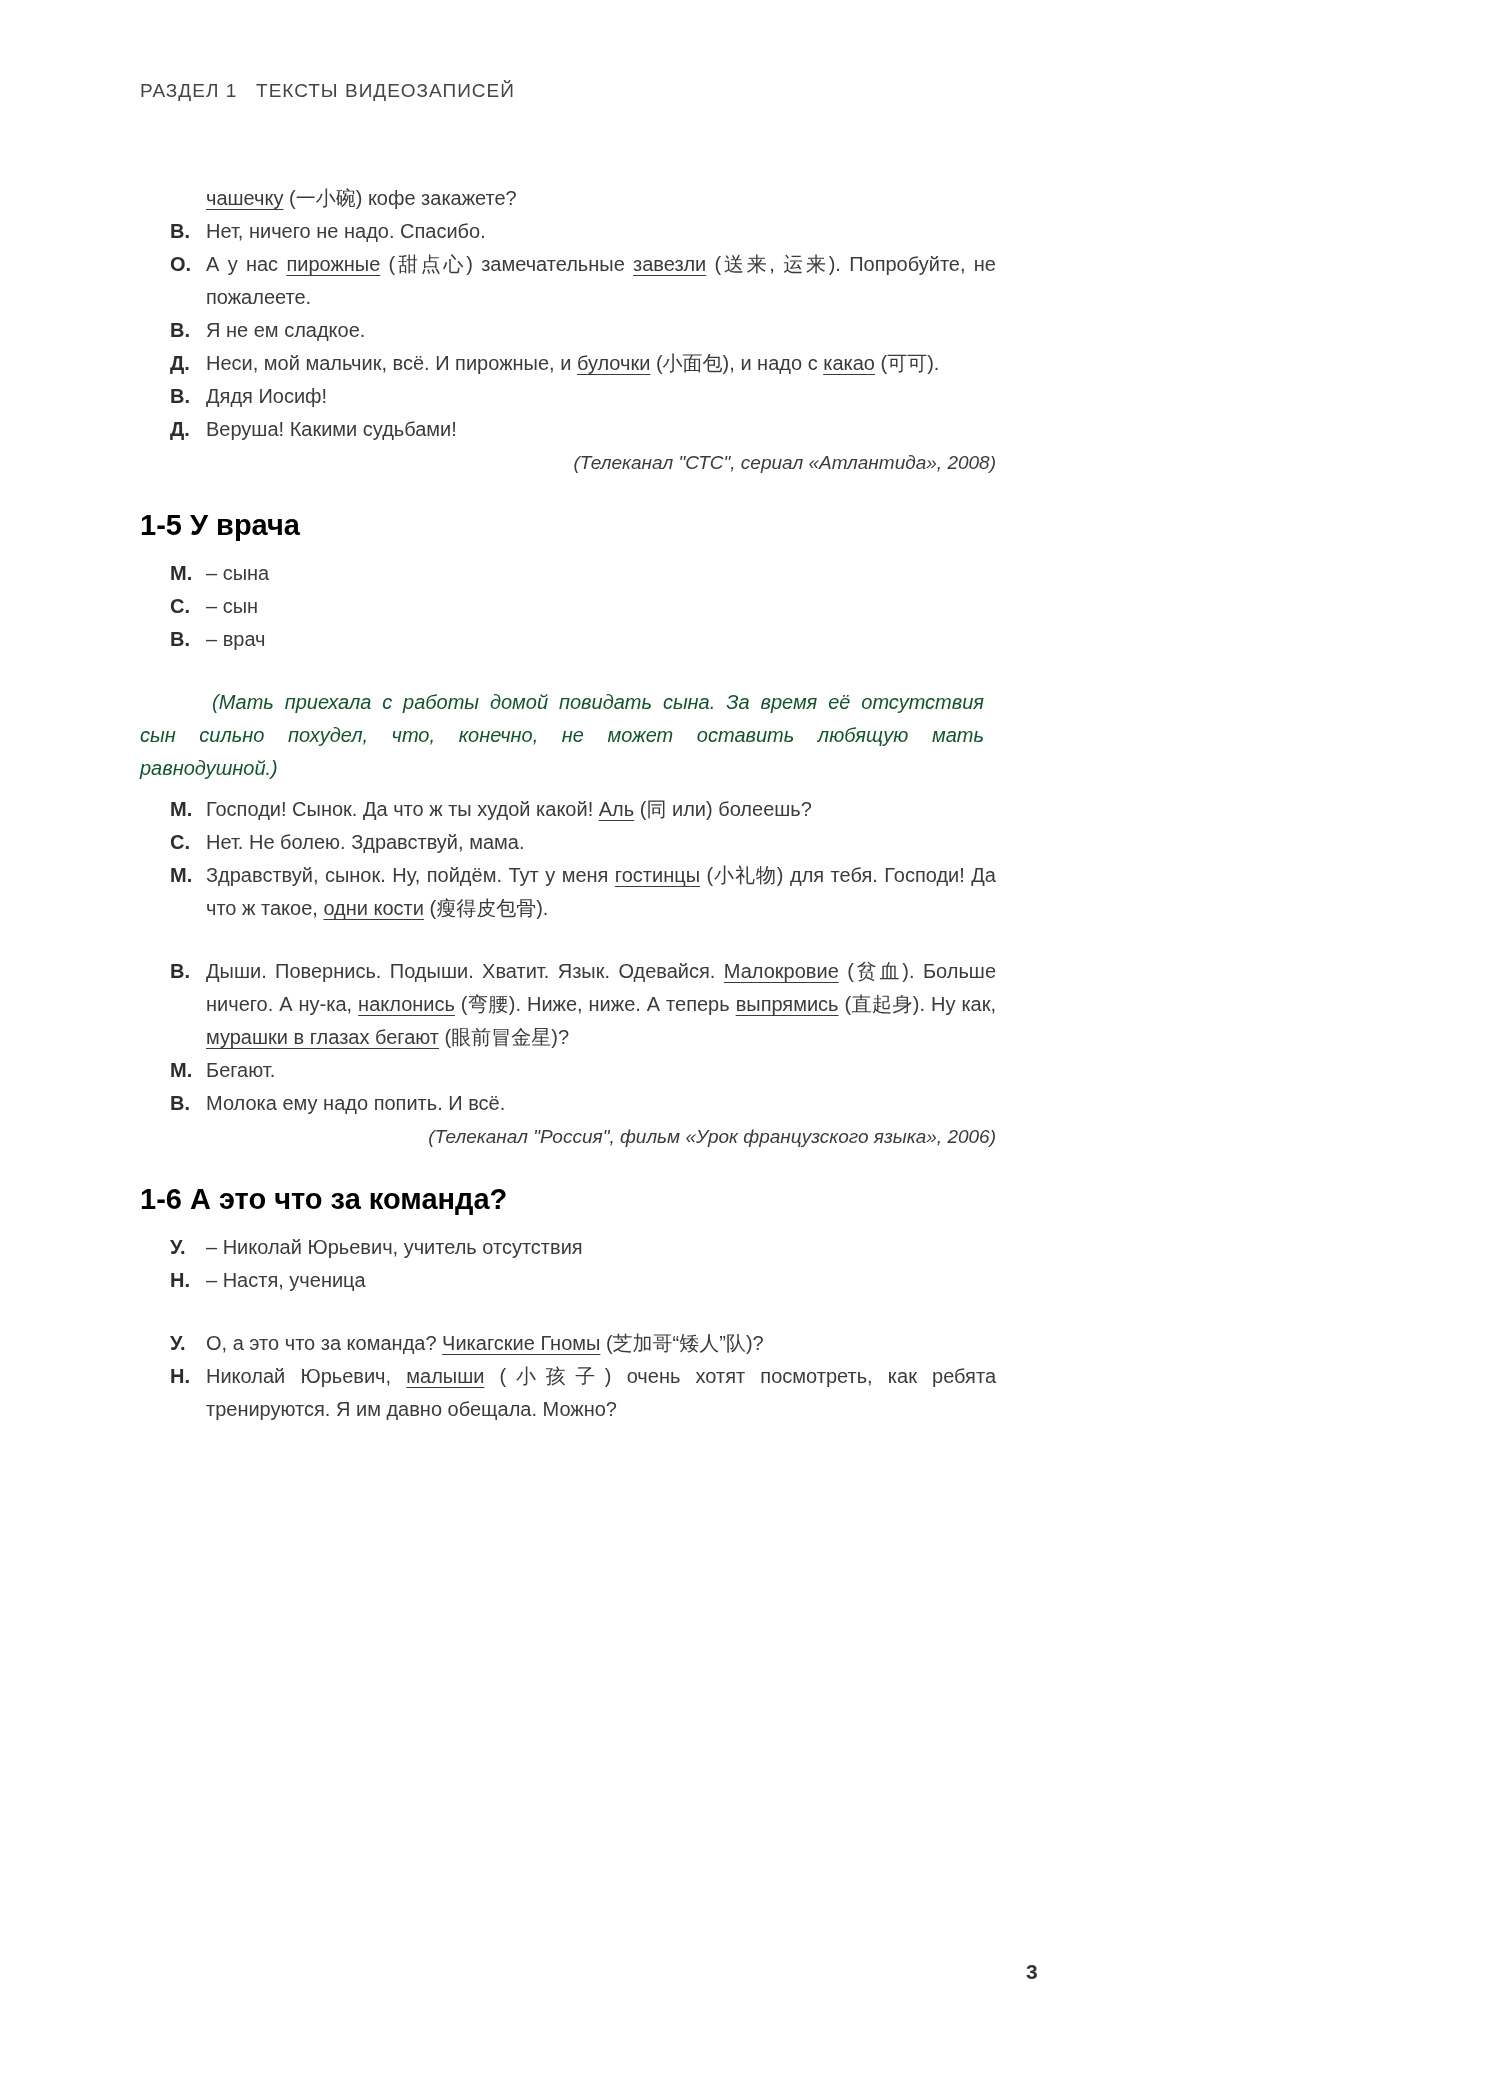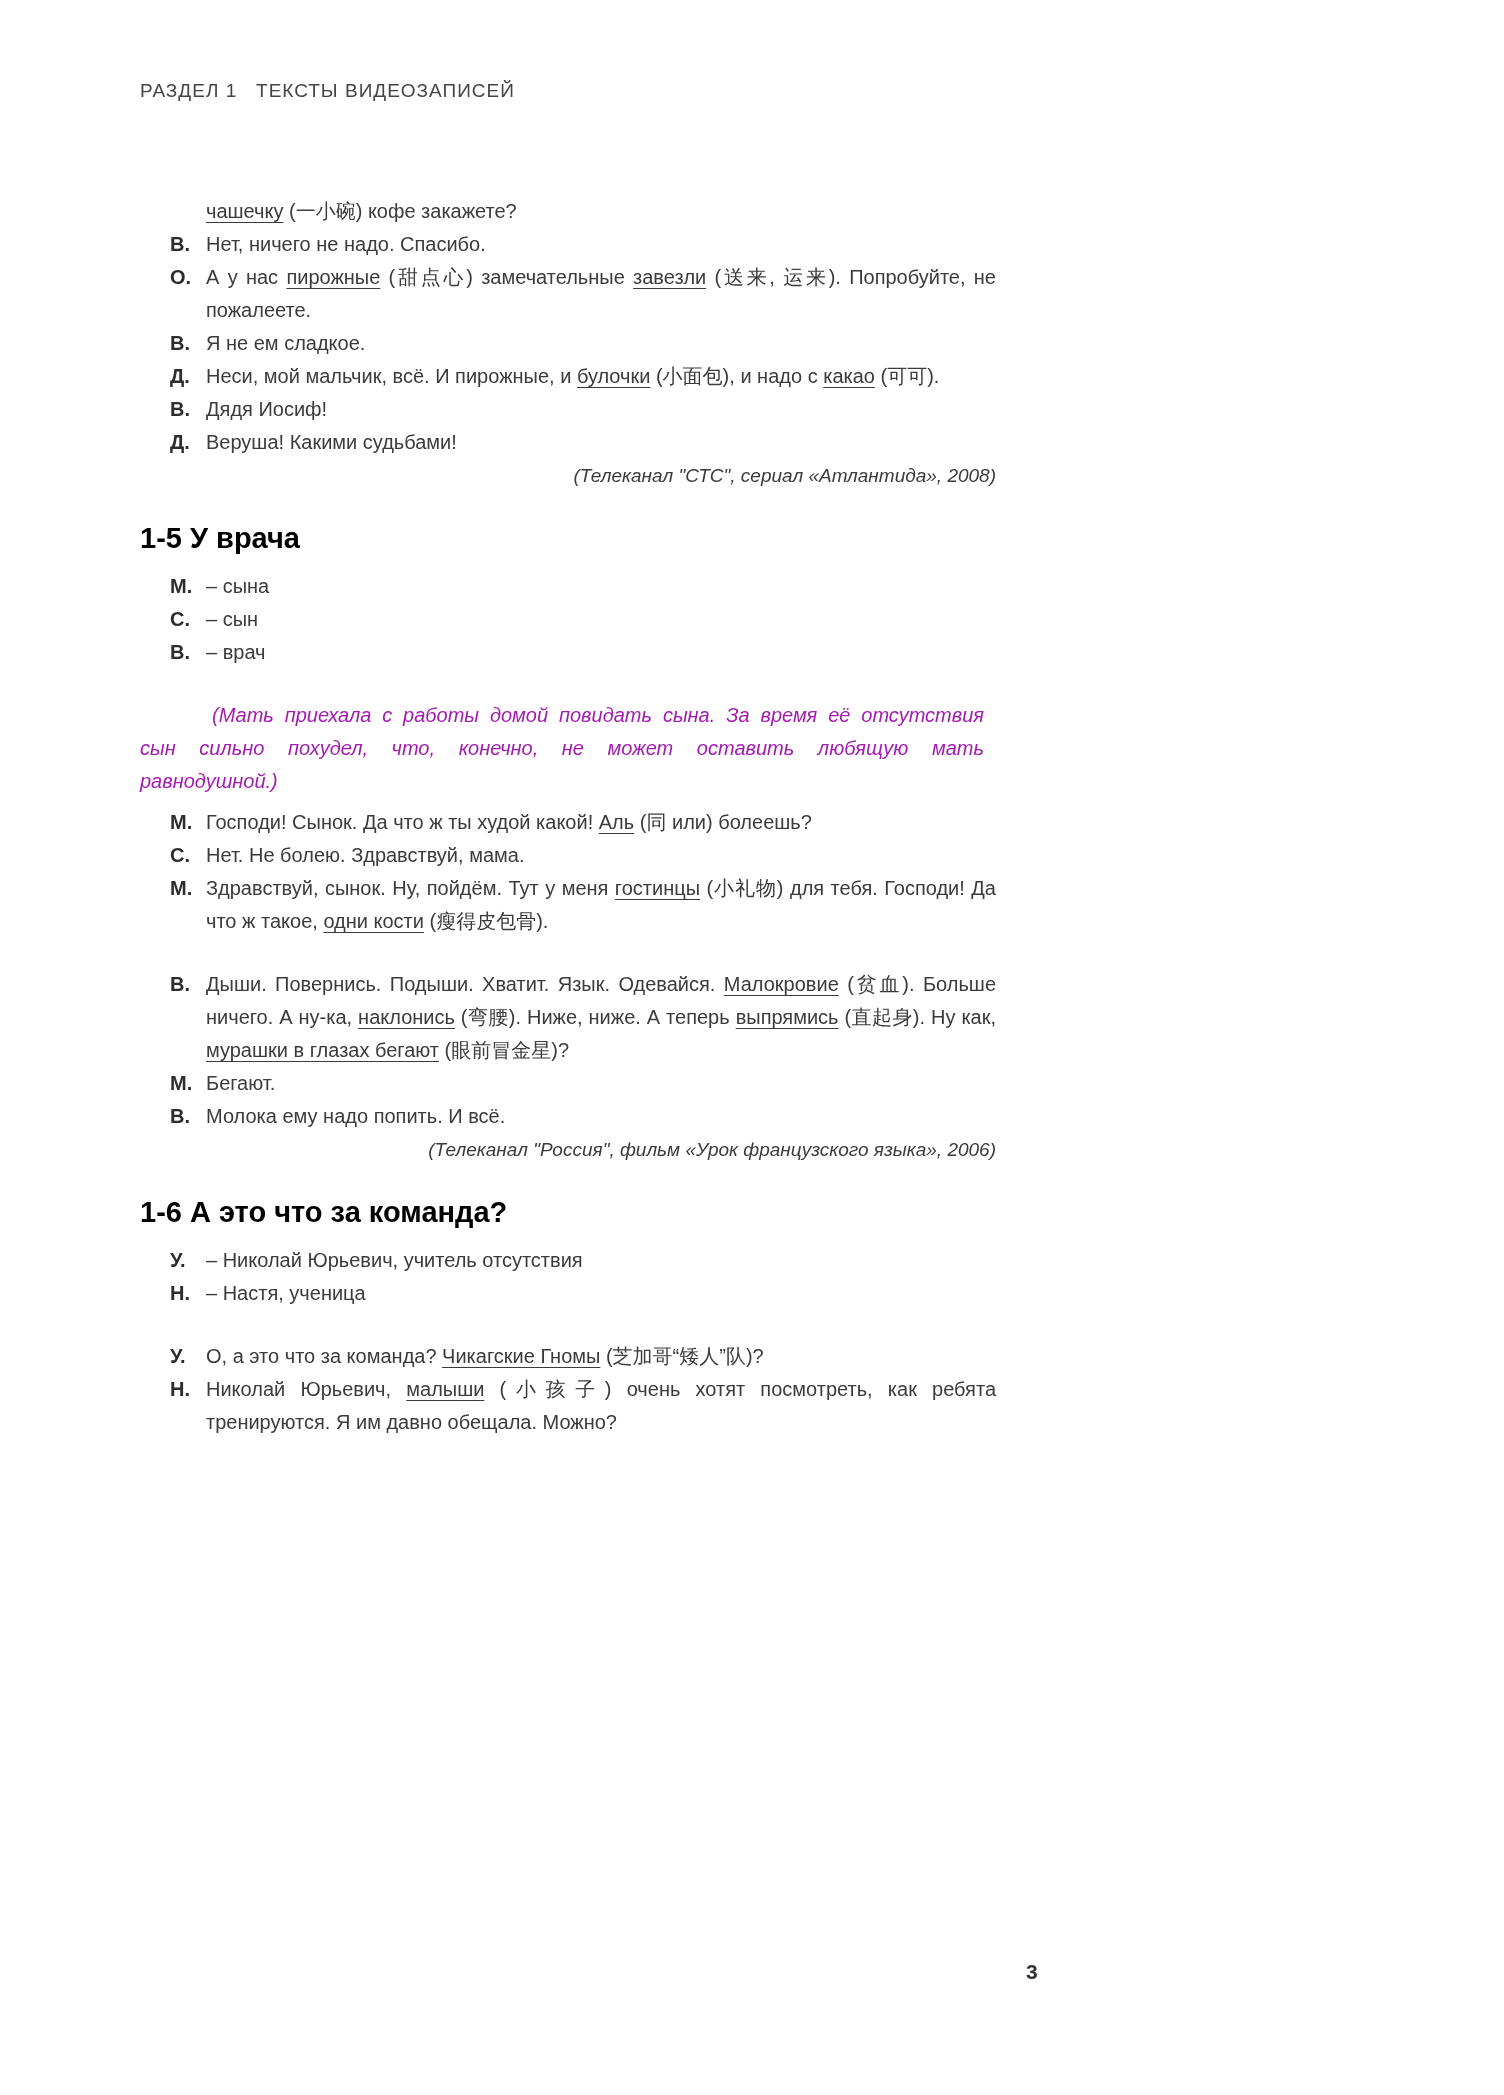--- a/index.html
+++ b/index.html
@@ -19,21 +19,21 @@
     width: 856px;
     text-align: left;
     font-size: 19px;
     letter-spacing: 1px;
     color: #454545;
     white-space: pre;
   }
   .content {
     position: absolute;
     left: 140px;
-    top: 195px;
+    top: 182px;
     width: 856px;
   }
   .line {
     position: relative;
     padding-left: 66px;
     font-size: 20px;
     line-height: 33px;
     text-align: justify;
     color: #3b3b3b;
   }
@@ -60,21 +60,21 @@
     font-size: 29px;
     font-weight: 700;
     color: #000000;
     line-height: 36px;
     margin: 28px 0 14px 0;
   }
   .stage {
     font-size: 20px;
     font-style: italic;
     line-height: 33px;
-    color: #a21caf;
+    color: #14532d;
     text-align: justify;
     text-indent: 72px;
     word-spacing: 3px;
     margin: 30px 12px 8px 0;
   }
   .gap { margin-top: 30px; }
   .page-number {
     position: absolute;
     left: 1026px;
     top: 1960px;

